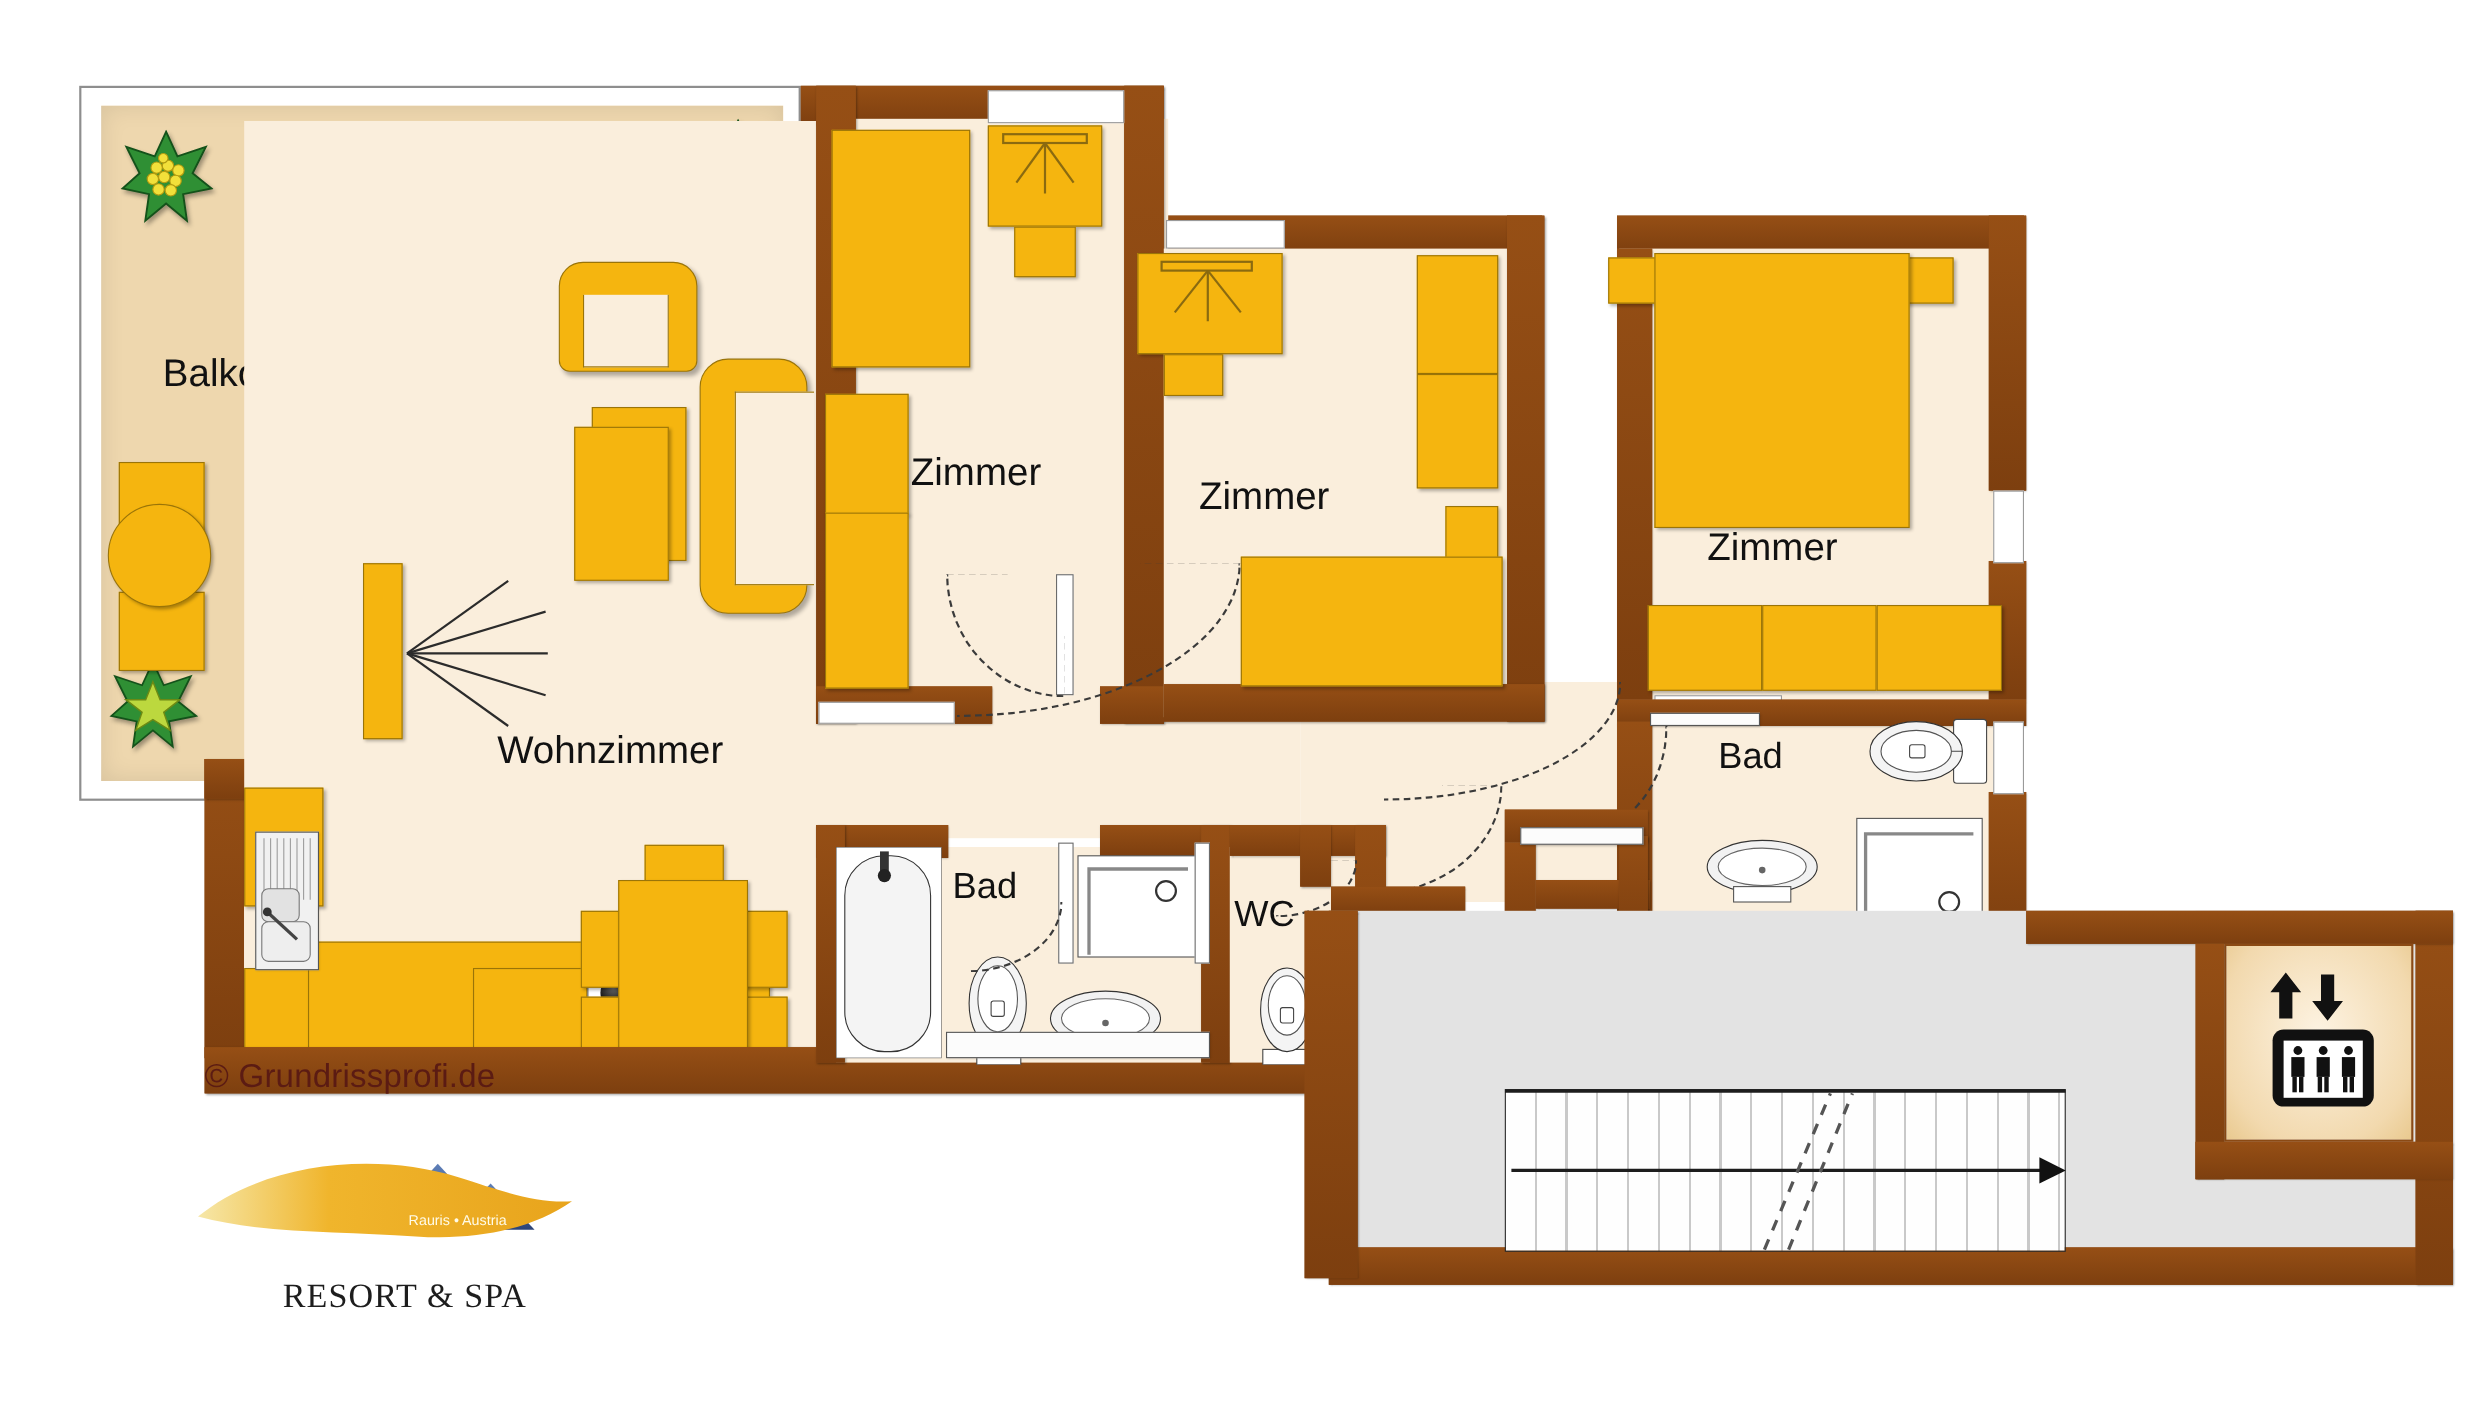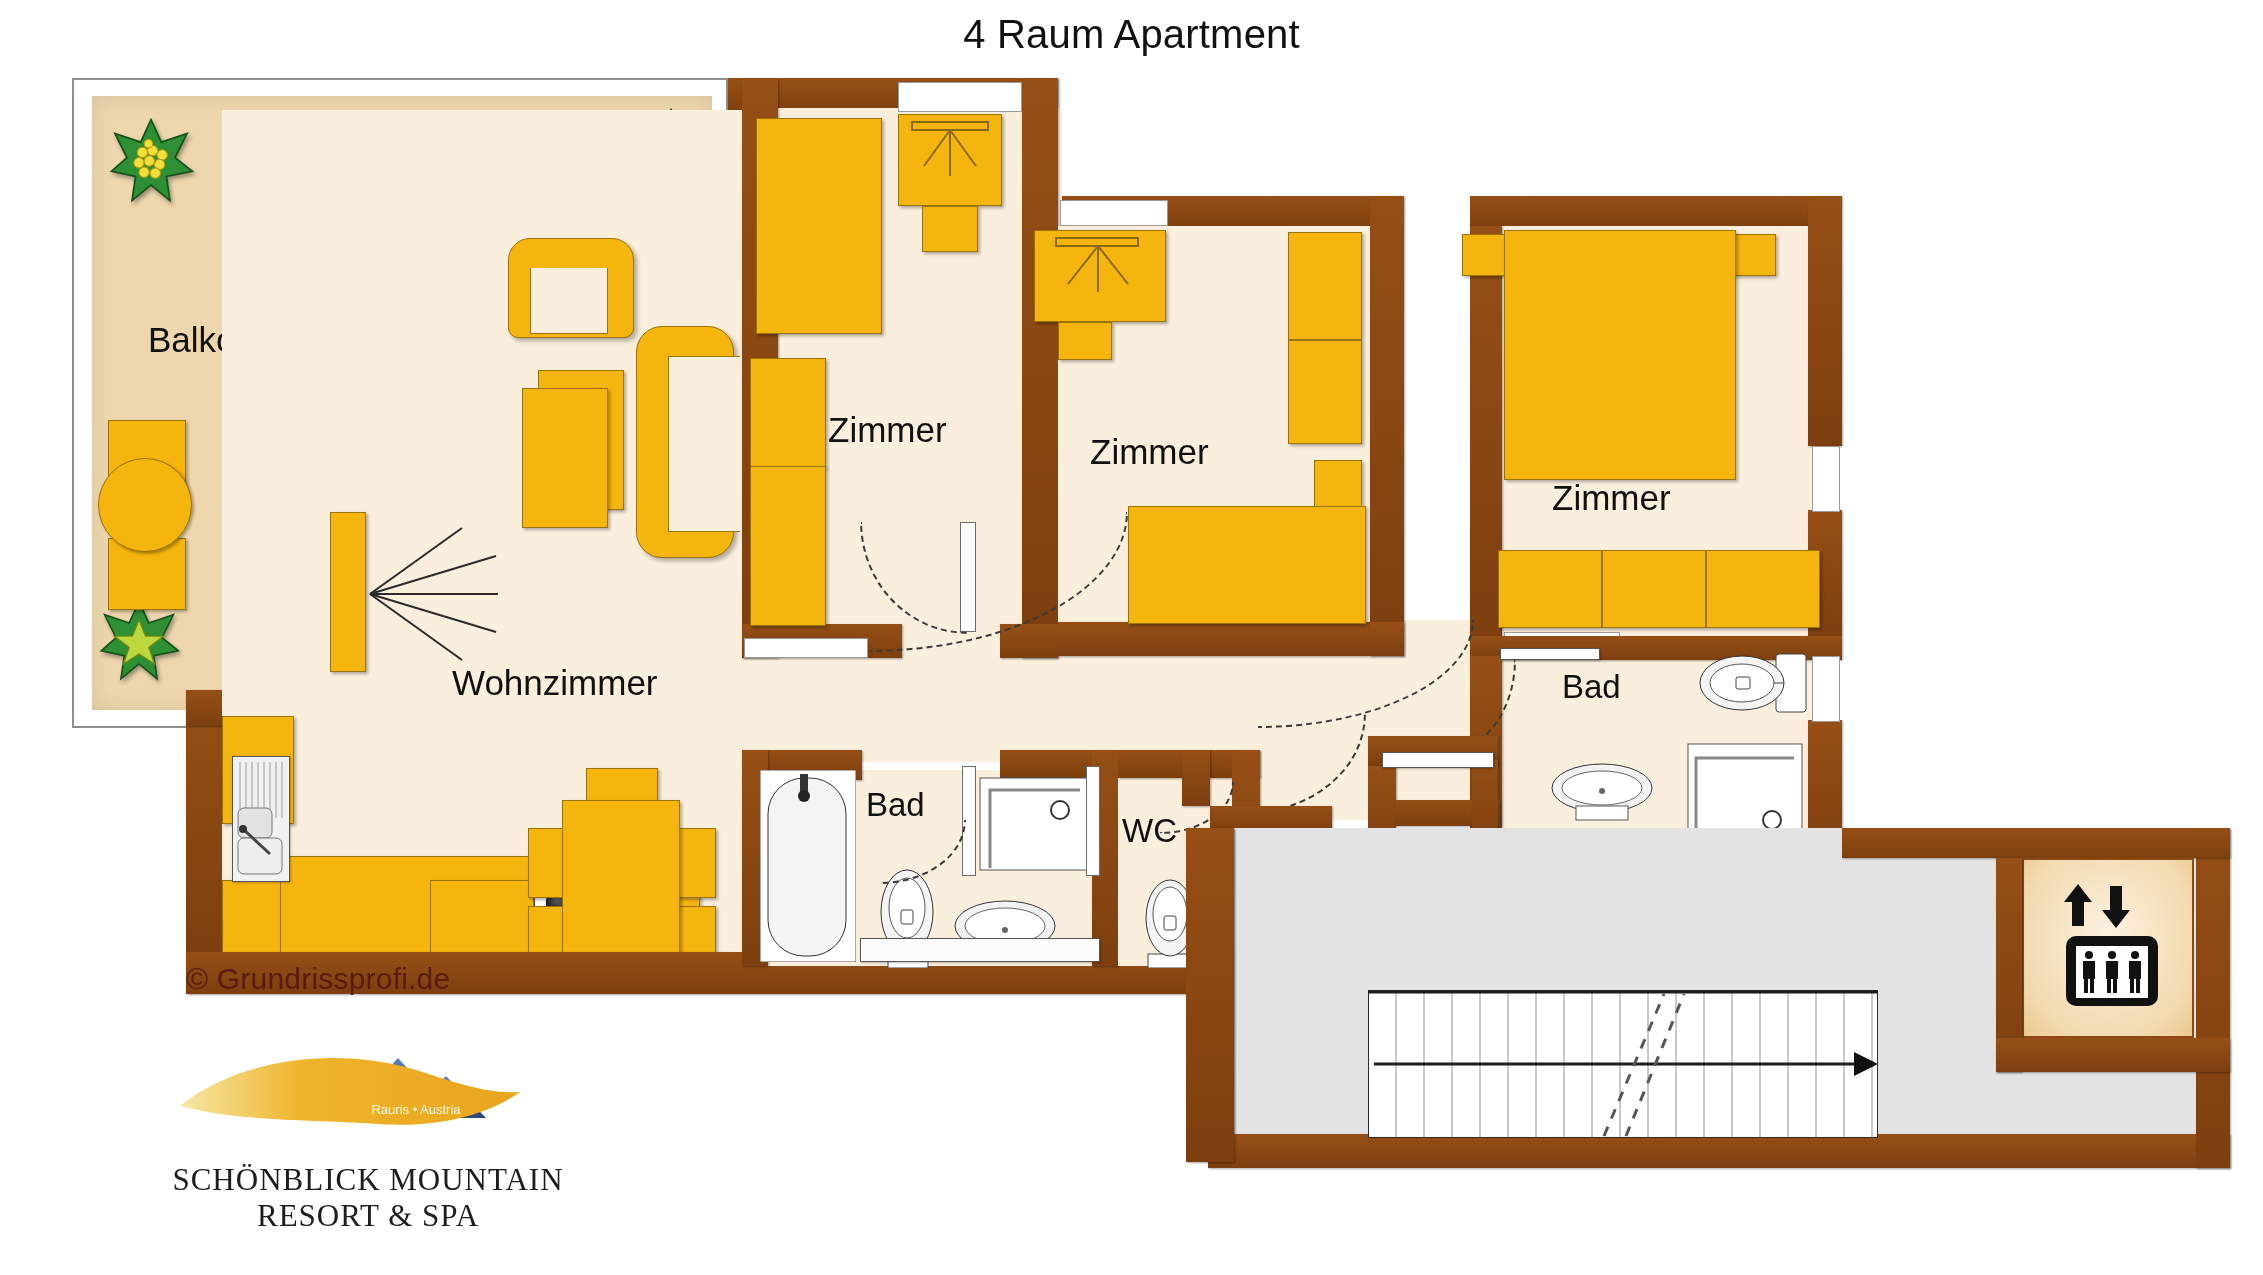--- a/index.html
+++ b/index.html
@@ -49,21 +49,20 @@
 
   .plant{filter:drop-shadow(2px 3px 2px rgba(0,0,0,.35));}
   .tri{width:0;height:0;border-left:42px solid transparent;border-right:42px solid transparent;
        border-bottom:50px solid #000;filter:drop-shadow(2px 3px 2px rgba(0,0,0,.35));}
 </style>
 </head>
 <body>
 
 <div id="stage">
 
-  <div class="abs" id="title">4 Raum Apartment</div>
 
   <div class="abs railing" style="left:72px;top:78px;width:656px;height:650px;"></div>
   <div class="abs balcony" style="left:92px;top:96px;width:620px;height:614px;box-shadow:inset 0 0 22px rgba(0,0,0,.10);"></div>
 
   <svg class="abs plant" style="left:108px;top:118px;width:86px;height:86px;" viewBox="0 0 100 100">
      <path d="M50 2 L62 28 L92 18 L78 46 L98 62 L68 68 L72 96 L50 78 L28 96 L32 68 L4 62 L22 46 L8 18 L38 28 Z" fill="#2f8f34" stroke="#14521a" stroke-width="2"></path>
      <g fill="#f2e03a" stroke="#b39b10" stroke-width="1.2">
        <circle cx="40" cy="40" r="6"></circle>
         <circle cx="52" cy="38" r="6"></circle>
         <circle cx="63" cy="43" r="6"></circle>
@@ -423,17 +422,16 @@
           <stop offset="0" stop-color="#5e7fb8"></stop>
           <stop offset="1" stop-color="#2c4377"></stop>
         </linearGradient>
       </defs>
       <path d="M230 18 L285 78 L175 78 Z" fill="url(#mt)"></path>
       <path d="M278 36 L318 78 L238 78 Z" fill="url(#mt)"></path>
       <path d="M12 66 C70 18 170 6 248 30 C292 44 320 54 352 52
                C318 76 268 88 210 84 C140 79 72 82 12 66 Z" fill="url(#gold)"></path>
       <text x="248" y="74" fill="#fffbe8" font-size="13" font-family="Liberation Sans, sans-serif" text-anchor="middle">Rauris • Austria</text>
     </svg>
-    <div class="logo-txt" style="font-size:31px;margin-top:2px;">SCHÖNBLICK MOUNTAIN</div>
     <div class="logo-txt" style="font-size:31px;">RESORT &amp; SPA</div>
   </div>
 
 </div>
 
 </body></html>

